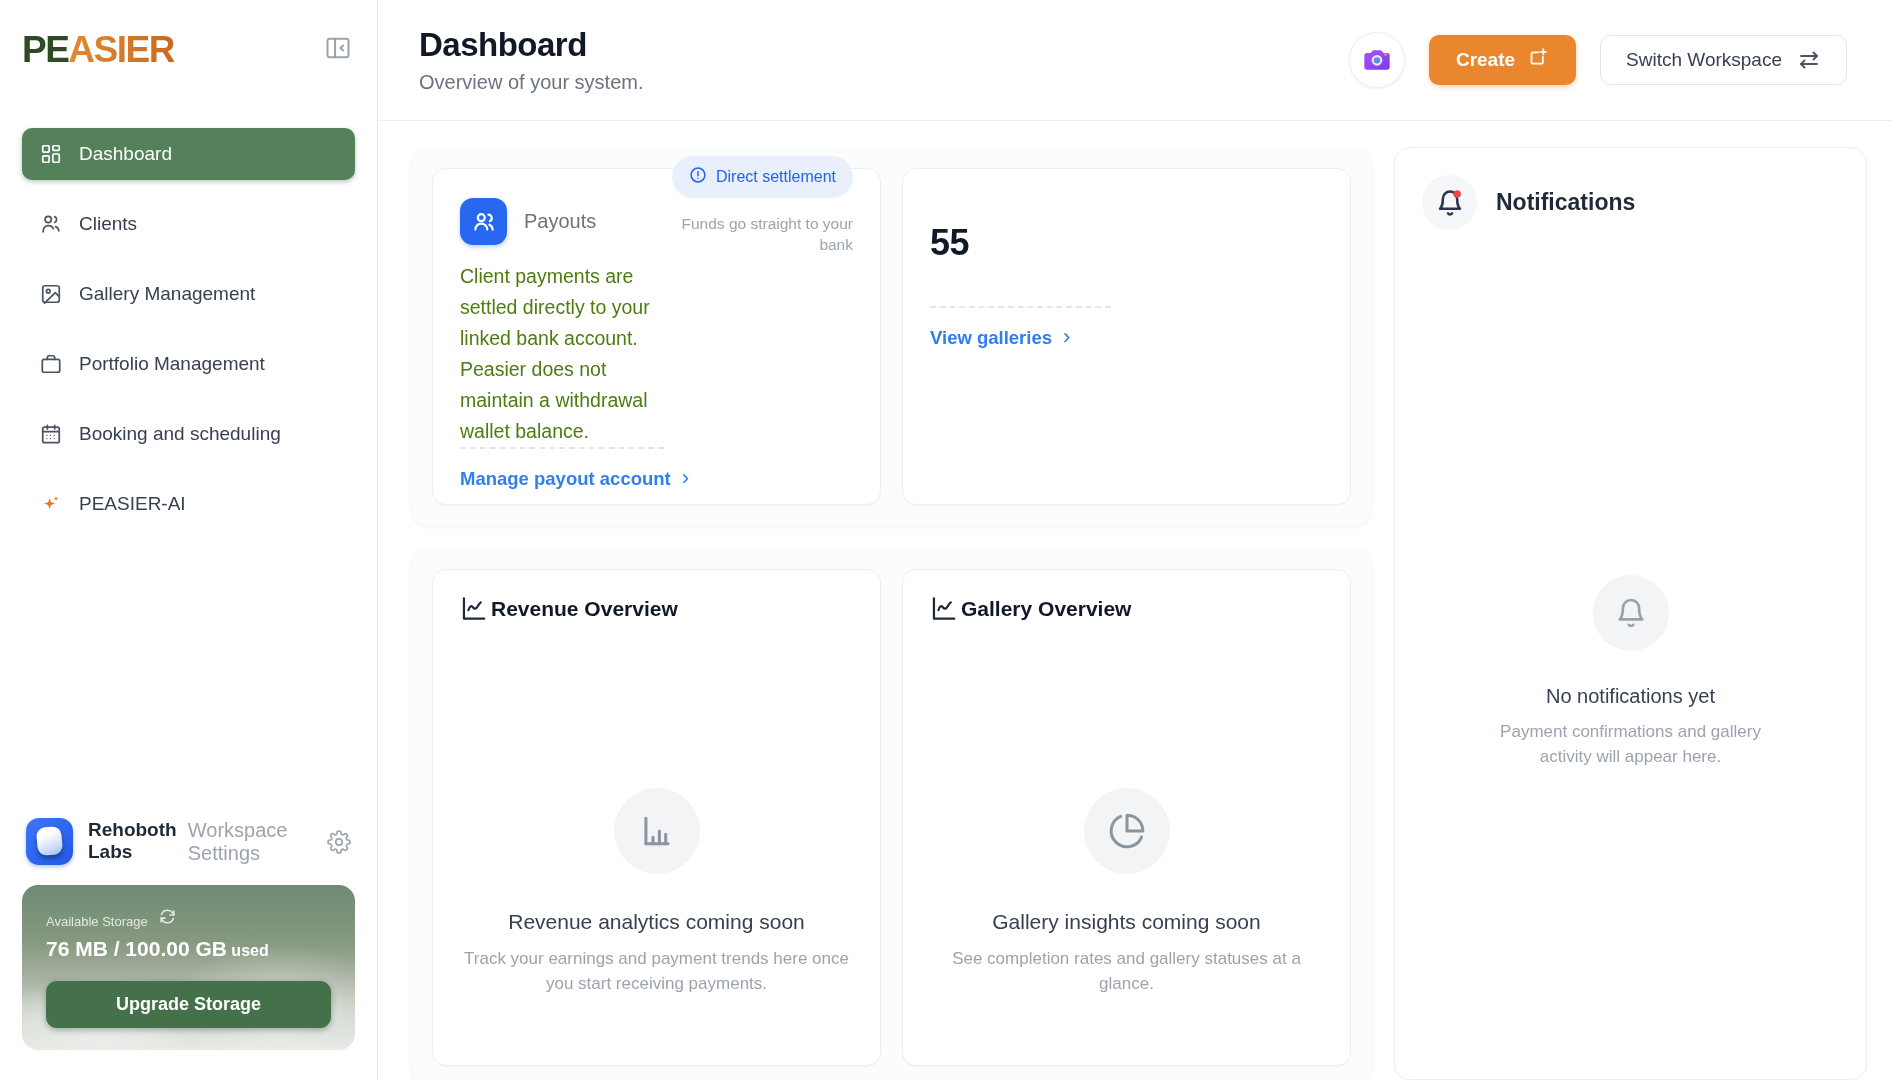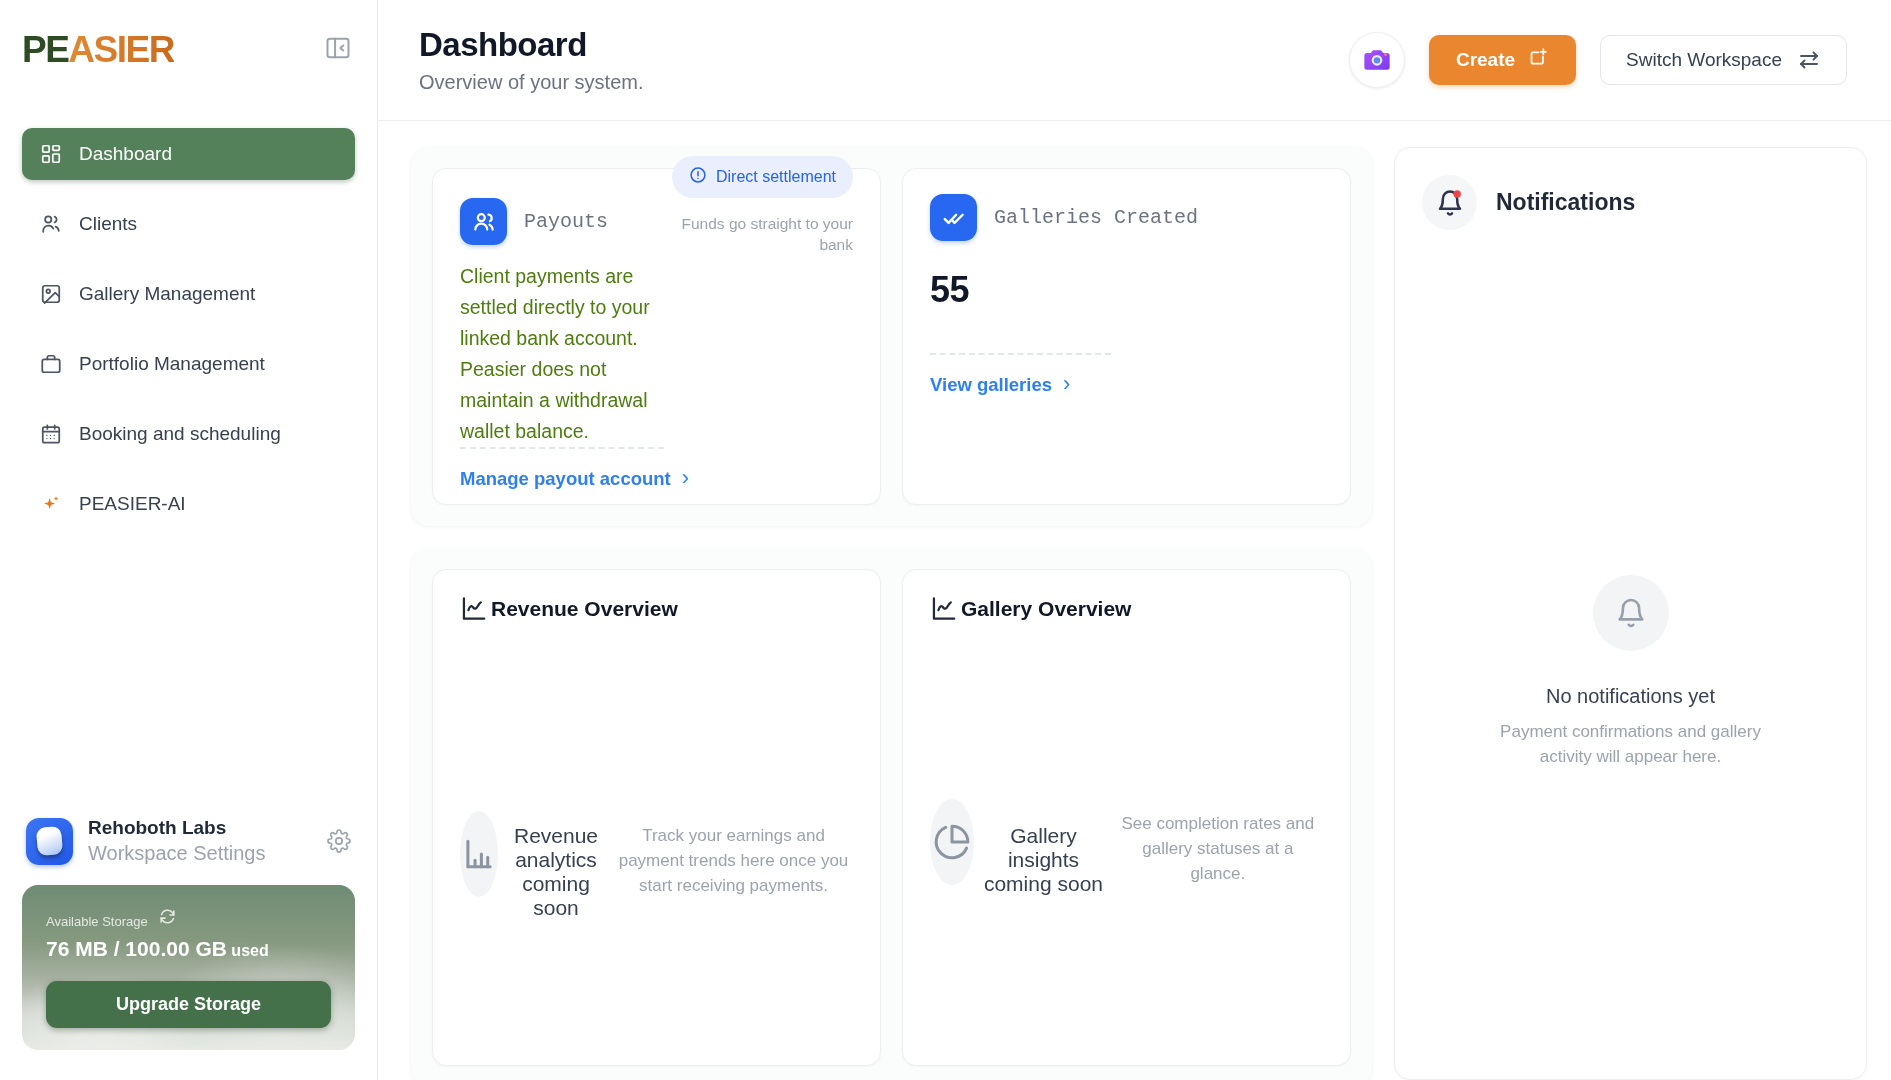--- a/index.html
+++ b/index.html
@@ -26,21 +26,21 @@
   .nav-item.ai .nicon { color:#e0791f; }
 
   .sidebar-spacer { flex:1; }
 
   .workspace-row { display:flex; align-items:center; gap:15px; padding:0 4px; margin-bottom:20px; }
   .ws-logo { width:47px; height:47px; border-radius:13px; background:linear-gradient(140deg,#3d77f3,#2257e8);
     position:relative; box-shadow:0 2px 4px rgba(34,87,232,.35); flex:none; }
   .ws-logo::after { content:""; position:absolute; left:11px; top:9px; width:25px; height:28px;
     background:linear-gradient(160deg,#ffffff 30%,#c8d9f7 75%,#9dbdf0); border-radius:9px; transform:rotate(-5deg);
     box-shadow:0 3px 4px rgba(0,0,0,.35); }
-  .ws-text { display:flex; flex-direction:column; gap:3px; }
+  .ws-text { display:flex; flex-direction:row; gap:3px; }
   .ws-name { font-size:19px; font-weight:700; color:#1f2937; }
   .ws-sub { font-size:20px; color:#9ca3af; }
   .ws-gear { margin-left:auto; color:#9ca3af; display:flex; cursor:pointer; }
 
   .storage-card { border-radius:16px; padding:22px 24px; position:relative; overflow:hidden;
     background:linear-gradient(180deg,#6f8b74 0%,#85997f 34%,#a9b3a4 58%,#cfd6cd 78%,#e6e9e4 100%); }
   .storage-card::before { content:""; position:absolute; left:-30px; top:90px; width:220px; height:90px;
     background:radial-gradient(ellipse at center, rgba(255,255,255,.55), rgba(255,255,255,0) 70%); }
   .storage-card::after { content:""; position:absolute; right:-40px; top:60px; width:230px; height:120px;
     background:radial-gradient(ellipse at center, rgba(255,255,255,.4), rgba(255,255,255,0) 70%); }
@@ -73,21 +73,21 @@
   .col-left { width:961px; min-width:961px; display:flex; flex-direction:column; gap:22px; }
   .group { background:#fbfcfc; border-radius:18px; padding:21px; box-shadow:0 1px 4px rgba(16,24,40,.06); }
   .group-row { display:flex; gap:21px; }
   .group.g2 { flex:1; }
 
   .card { width:449px; background:#fff; border:1px solid #eceff2; border-radius:14px;
     padding:25px 27px; box-shadow:0 1px 2px rgba(16,24,40,.03); display:flex; flex-direction:column; }
   .card.h-top { height:337px; }
   .card.h-big { height:497px; }
 
-  .card-head { display:flex; align-items:center; gap:17px;font-family:Liberation Mono, monospace; }
+  .card-head { display:flex; align-items:center; gap:17px; }
   .sq-icon { width:47px; height:47px; border-radius:13px; background:#2868f0; display:flex;
     align-items:center; justify-content:center; color:#fff; flex:none; box-shadow:0 2px 4px rgba(40,104,240,.3); }
   .card-title { font-size:20px; color:#6b7280; font-weight:500; }
 
   .payout-cols { display:flex; justify-content:space-between; margin-top:4px; }
   .payout-left { width:305px; }
   .payout-body { font-size:19.5px; line-height:31px; color:#4d7c0f; margin-top:16px; }
   .payout-right { width:240px; display:flex; flex-direction:column; align-items:flex-end; margin-top:-42px; padding-top:0; }
   .pill { display:inline-flex; align-items:center; gap:9px; background:#e9effc; color:#2563eb;
     border-radius:999px; padding:10px 17px; font-size:16px; font-weight:500; white-space:nowrap; }
@@ -98,21 +98,21 @@
   .dash-div.galleries { width:46%; margin-top:42px; }
   .card-link { margin-top:19px; display:flex; align-items:center; gap:11px; color:#2f7ff0;
     font-size:18.5px; font-weight:600; cursor:pointer; }
   .card-link .lchev { font-size:22px; line-height:1; font-weight:400; margin-top:-2px; }
 
   .big-count { font-size:36px; font-weight:700; color:#111827; margin-top:28px; letter-spacing:-.5px; }
 
   .ov-head { display:flex; align-items:center; gap:4px; }
   .ov-head .chart-ic { color:#1f2937; display:flex; }
   .ov-title { font-size:21px; font-weight:600; color:#111827; }
-  .empty-block { margin-top:166px; display:flex; flex-direction:row; align-items:center; text-align:center; }
+  .empty-block { margin-top:166px; display:flex; flex-direction:column; align-items:center; text-align:center; }
   .empty-circle { width:86px; height:86px; border-radius:50%; background:#f2f4f6; display:flex;
     align-items:center; justify-content:center; color:#8b95a1; }
   .empty-title { margin-top:36px; font-size:21px; font-weight:500; color:#374151; }
   .empty-body { margin-top:12px; font-size:17px; line-height:25px; color:#9ca3af; max-width:400px; }
 
   
   .notif-panel { flex:1; background:#fff; border:1px solid #eceff2; border-radius:16px;
     padding:27px 27px; display:flex; flex-direction:column; box-shadow:0 1px 2px rgba(16,24,40,.03); }
   .notif-head { display:flex; align-items:center; gap:19px; }
   .notif-bell-wrap { width:55px; height:55px; border-radius:50%; background:#f5f6f8; display:flex;
@@ -322,29 +322,20 @@
                 </div>
               </div>
               <hr class="dash-div payouts">
               <div class="card-link">
                 <span>Manage payout account</span>
                 <span class="lchev">›</span>
               </div>
             </div>
 
             <div class="card h-top">
-              <div class="card-head">
-                <span class="sq-icon">
-                  <svg width="26" height="26" viewBox="0 0 24 24" fill="none" stroke="currentColor" stroke-width="2.2" stroke-linecap="round" stroke-linejoin="round">
-                      <path d="m3.5 13 3.5 3.5L14 9"></path>
-                      <path d="m10.5 14.5 2 2L20 9"></path>
-                    </svg>
-                </span>
-                <span class="card-title">Galleries Created</span>
-              </div>
               <div class="big-count">55</div>
               <hr class="dash-div galleries">
               <div class="card-link">
                 <span>View galleries</span>
                 <span class="lchev">›</span>
               </div>
             </div>
           </div>
         </div>
 

